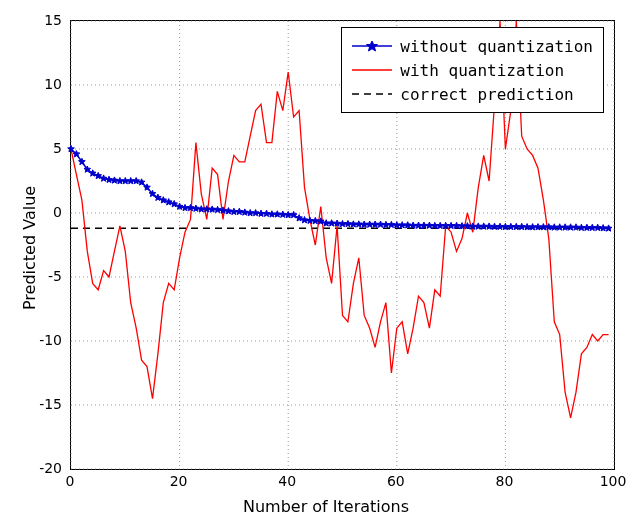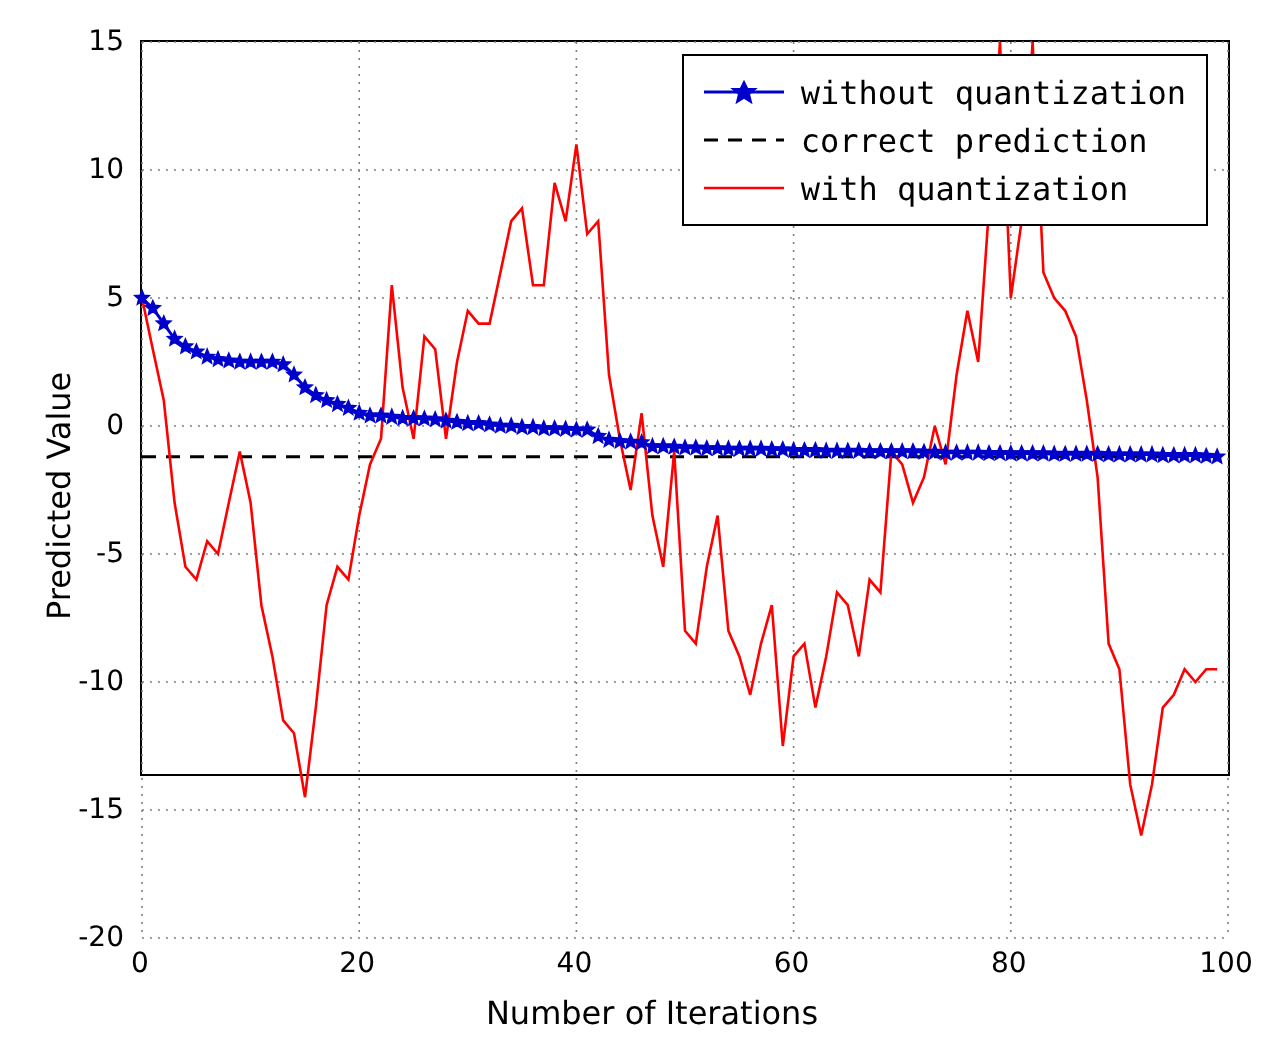--- a/index.html
+++ b/index.html
@@ -13,21 +13,21 @@
   .figure {
     position: relative;
     width: 640px;
     height: 520px;
   }
   .plot-area {
     position: absolute;
     left: 70px;
     top: 20px;
     width: 545px;
-    height: 368px;
+    height: 450px;
     border: 1px solid #000;
     box-sizing: border-box;
     overflow: visible;
   }
   .grid line {
     stroke: #7f7f7f;
     stroke-width: 0.8;
     stroke-dasharray: 1 3;
   }
   .axis-label {
@@ -221,32 +221,32 @@
           <svg width="40" height="14">
               <line x1="0" y1="7" x2="40" y2="7" class="series-without"></line>
               <polygon points="20,2 21.7,5.5 25.5,5.5 22.5,8 23.5,12 20,9.8 16.5,12 17.5,8 14.5,5.5 18.3,5.5" class="marker"></polygon>
             </svg>
         </span>
         <span>without quantization</span>
       </div>
       <div class="legend-row">
         <span class="legend-swatch">
           <svg width="40" height="14">
+              <line x1="0" y1="7" x2="40" y2="7" class="series-with"></line>
+            </svg>
+        </span>
+        <span>with quantization</span>
+      </div>
+      <div class="legend-row">
+        <span class="legend-swatch">
+          <svg width="40" height="14">
               <line x1="0" y1="7" x2="40" y2="7" class="series-correct"></line>
             </svg>
         </span>
         <span>correct prediction</span>
-      </div>
-      <div class="legend-row">
-        <span class="legend-swatch">
-          <svg width="40" height="14">
-              <line x1="0" y1="7" x2="40" y2="7" class="series-with"></line>
-            </svg>
-        </span>
-        <span>with quantization</span>
       </div>
     </div>
   </div>
 
   <svg id="ticks-svg" width="640" height="520" style="position:absolute;left:0;top:0;pointer-events:none">
       <text x="70" y="486" text-anchor="middle" font-size="14">0</text>
       <text x="178.60000000000002" y="486" text-anchor="middle" font-size="14">20</text>
       <text x="287.20000000000005" y="486" text-anchor="middle" font-size="14">40</text>
       <text x="395.8" y="486" text-anchor="middle" font-size="14">60</text>
       <text x="504.40000000000003" y="486" text-anchor="middle" font-size="14">80</text>

